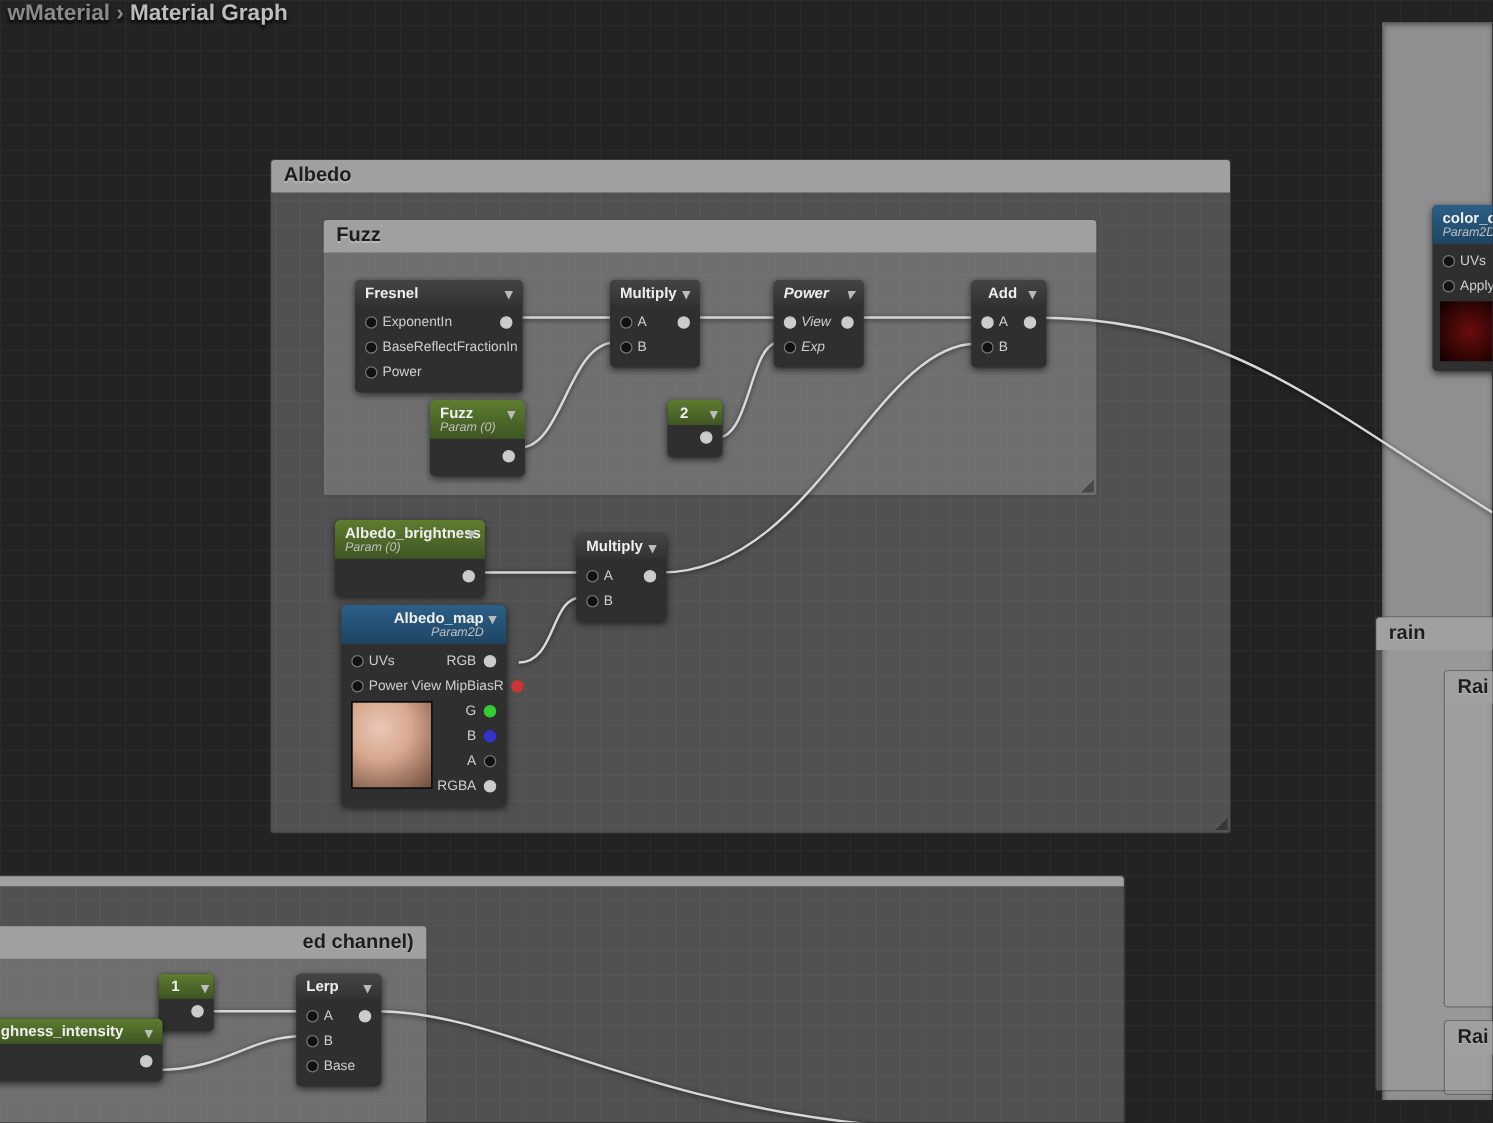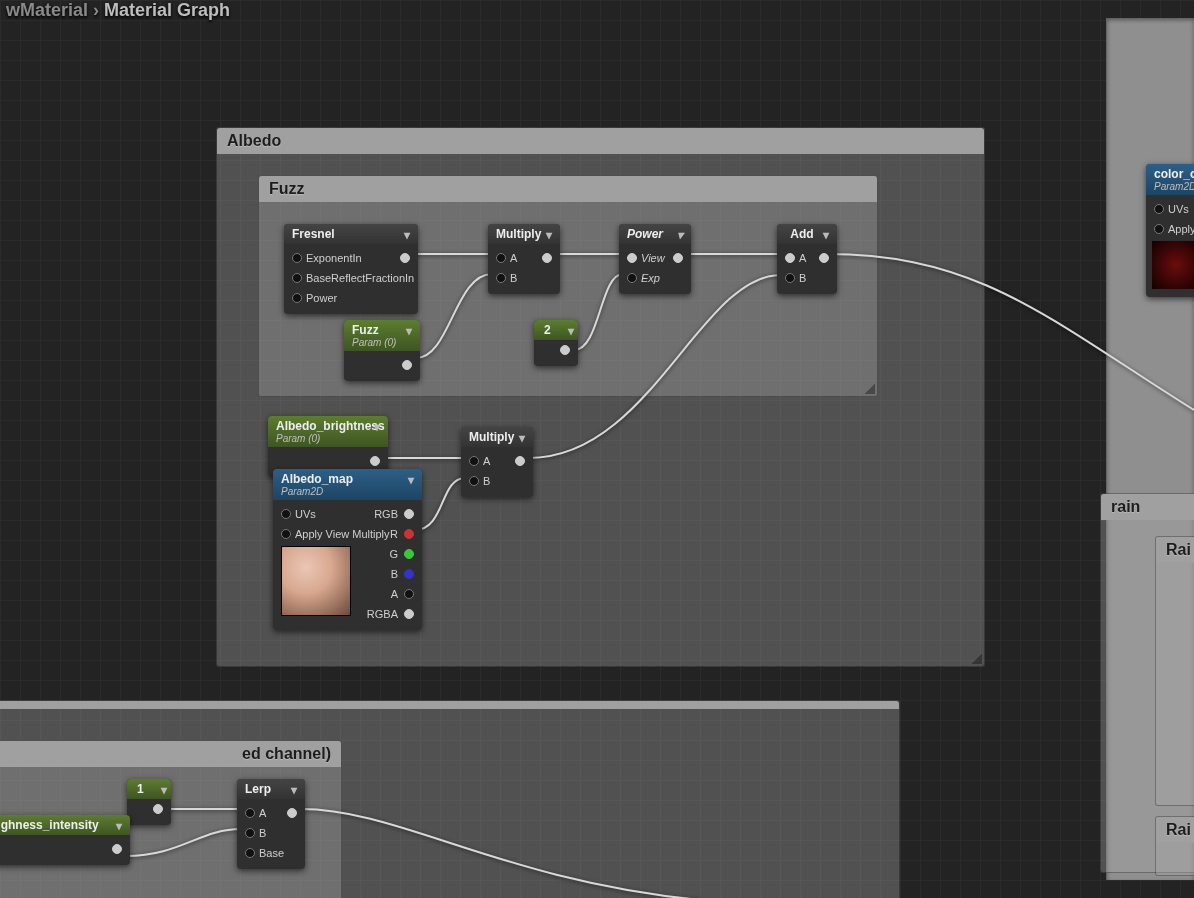--- a/index.html
+++ b/index.html
@@ -324,36 +324,36 @@
         <span class="rlabel"></span>
         <span class="pin solid"></span>
       </div>
     <div class="row">
         <span class="pin"></span>
         <span>B</span>
       </div>
   </div>
 </div>
 
-<div class="node blue" style="left:273px;top:469px;width:149px;">
+<div class="node blue" style="left:273px;top:484px;width:132px;text-align:right;">
   <div class="head">
     <span>Albedo_map</span>
     <span class="sub">Param2D</span>
     <span class="chev">▾</span>
   </div>
   <div class="body">
     <div class="row">
         <span class="pin"></span>
         <span>UVs</span>
         <span class="rlabel">RGB</span>
         <span class="pin solid"></span>
       </div>
     <div class="row">
         <span class="pin"></span>
-        <span>Apply View Multiply</span>
+        <span>Power View MipBias</span>
         <span class="rlabel">R</span>
         <span class="pin red"></span>
       </div>
     <div style="display:flex;">
       <div class="thumb"></div>
       <div style="flex:1;">
         <div class="row">
             <span class="rlabel">G</span>
             <span class="pin greenp"></span>
           </div>

